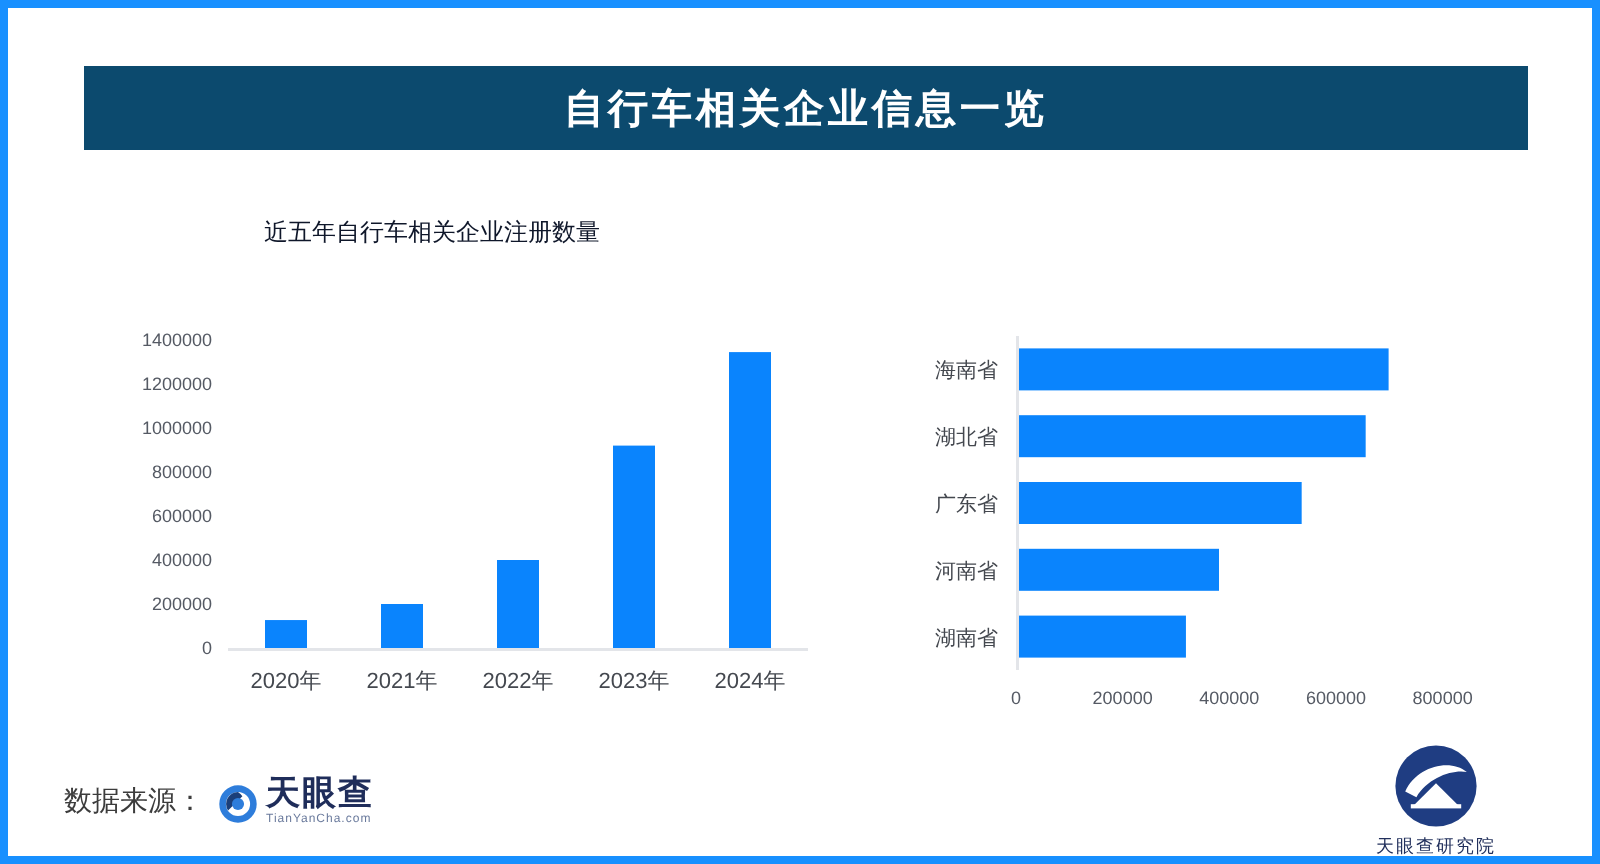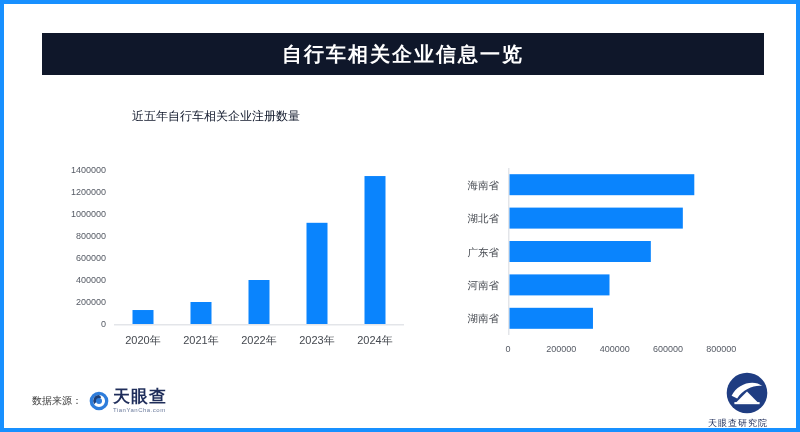--- a/index.html
+++ b/index.html
@@ -8,55 +8,55 @@
     font-family:"Liberation Sans","DejaVu Sans",sans-serif;
     background:#ffffff;
   }
   #page{
     position:relative;width:800px;height:432px;box-sizing:border-box;
     border:4px solid #1890ff;background:#ffffff;
   }
   
   #title-bar{
     position:absolute;left:38px;top:29px;width:722px;height:42px;
-    background:#0f172a;display:flex;align-items:center;justify-content:center;
+    background:#0c4a6e;display:flex;align-items:center;justify-content:center;
   }
   #title-text{
     color:#ffffff;font-size:20px;font-weight:bold;letter-spacing:2px;
     white-space:nowrap;
   }
   
   .chart-title{
     position:absolute;font-size:12px;color:#0f172a;white-space:nowrap;
     font-weight:500;
   }
 
   
   #chart-left{position:absolute;left:28px;top:92px;width:400px;height:250px;}
   #chart-right{position:absolute;left:440px;top:92px;width:340px;height:260px;}
 
   
   #footer-source{
     position:absolute;left:28px;top:384px;display:flex;align-items:center;
   }
-  #source-label{font-size:10px;color:#3c3c3c;white-space:nowrap;}
-  #tyc-logo{display:flex;align-items:center;margin-left:6px;}
+  #source-label{font-size:14px;color:#3c3c3c;white-space:nowrap;}
+  #tyc-logo{display:flex;align-items:flex-end;margin-left:6px;}
   #tyc-mark{width:22px;height:22px;margin-right:3px;}
   #tyc-wordmark{display:flex;flex-direction:column;line-height:1;}
   #tyc-name{
     font-size:17px;font-weight:bold;color:#1f2d5a;letter-spacing:1px;
     white-space:nowrap;
   }
   #tyc-domain{
     font-size:6px;color:#6a7a9c;letter-spacing:.5px;margin-top:2px;
     white-space:nowrap;
   }
   #footer-inst{
     position:absolute;right:28px;top:368px;width:100px;
-    display:flex;flex-direction:column;align-items:flex-end;
+    display:flex;flex-direction:column;align-items:center;
   }
   #inst-mark{width:42px;height:42px;}
   #inst-name{
     font-size:9px;color:#22305c;letter-spacing:1px;margin-top:3px;
     white-space:nowrap;
   }
 </style>
 </head>
 <body>
 

